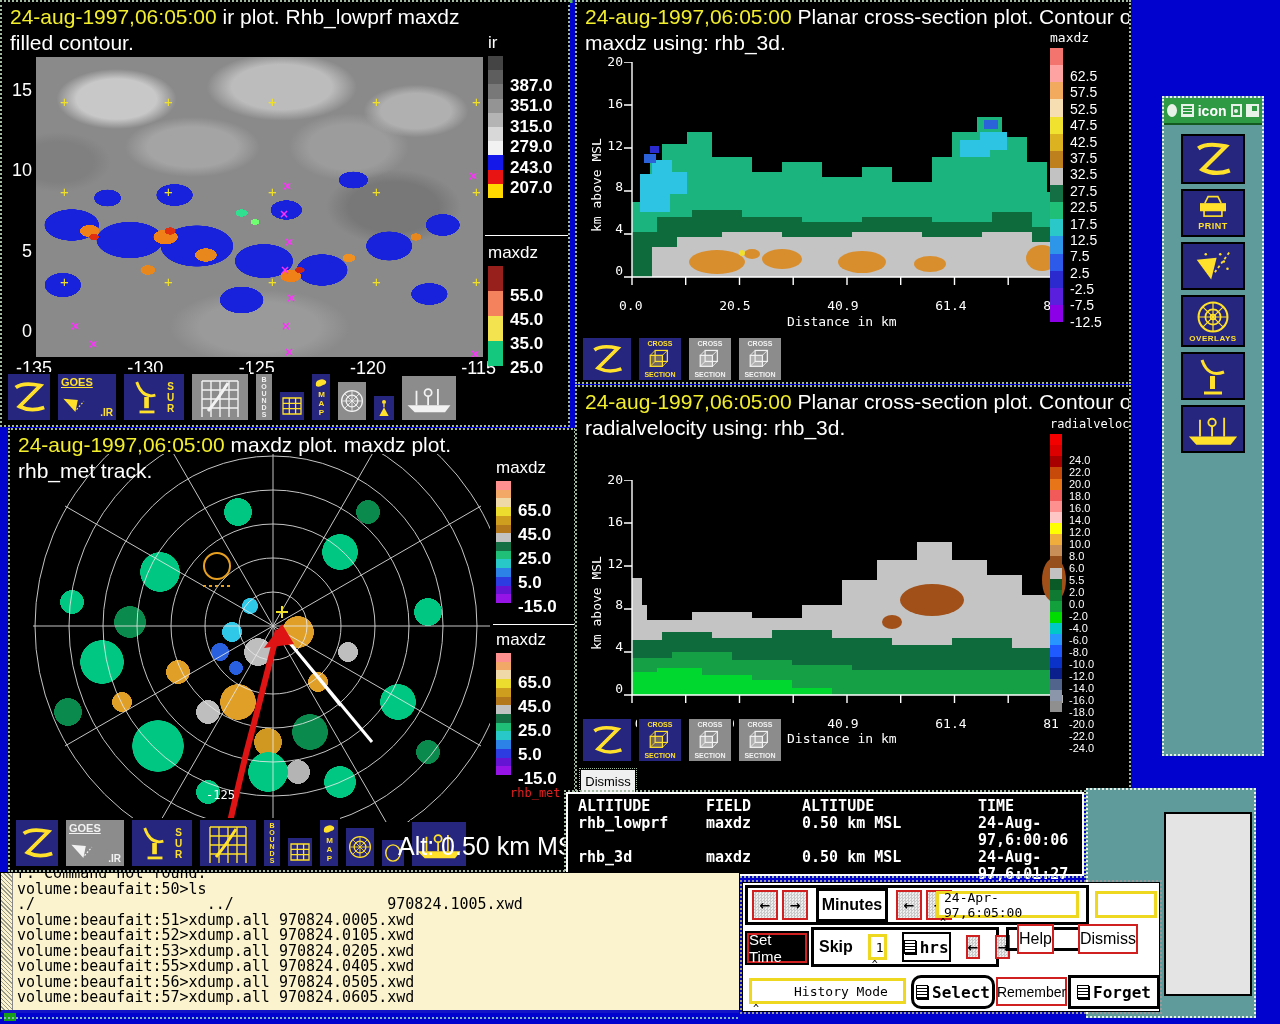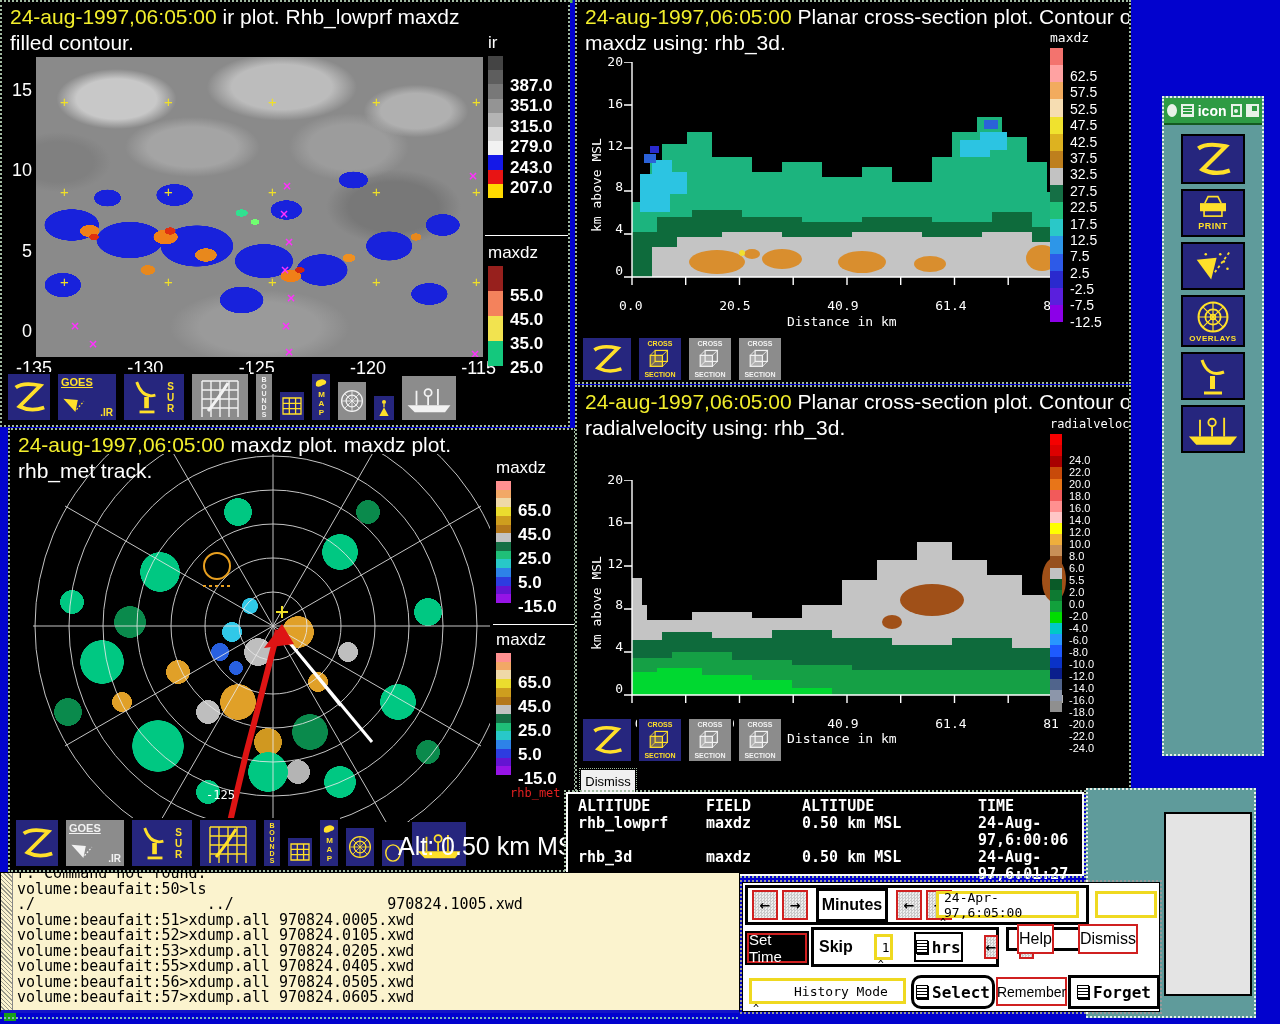--- a/index.html
+++ b/index.html
@@ -801,21 +801,21 @@
       <div class="abtn" style="margin-left:4px;">←</div>
       <div class="abtn">→</div>
     </div>
     <div class="yfield" style="position:absolute;left:352px;top:8px;width:146px;height:27px;max-width:62px;width:62px;"></div>
     <div class="yfield" style="position:absolute;left:193px;top:8px;width:143px;height:27px;">
         <span>24-Apr-97,6:05:00</span>
         <span class="crt"></span>
       </div>
 
     <div class="blk-btn" style="position:absolute;left:4px;top:50px;width:56px;height:26px;">Set Time</div>
-    <div class="frame" style="left:68px;top:44px;width:188px;height:40px;gap:21px;padding-left:5px;">
+    <div class="frame" style="left:68px;top:44px;width:188px;height:40px;gap:15px;padding-left:5px;">
       <span class="lbl-bold">Skip</span>
       <div class="yfield" style="width:38px;height:26px;">
           <span>1</span>
           <span class="crt"></span>
         </div>
       <div class="box-btn" style="width:52px;height:26px;border-width:2px;">
           <span class="mglyph"></span>
           <span>hrs</span>
         </div>
       <div class="abtn" style="width:22px;height:24px;">←</div>

